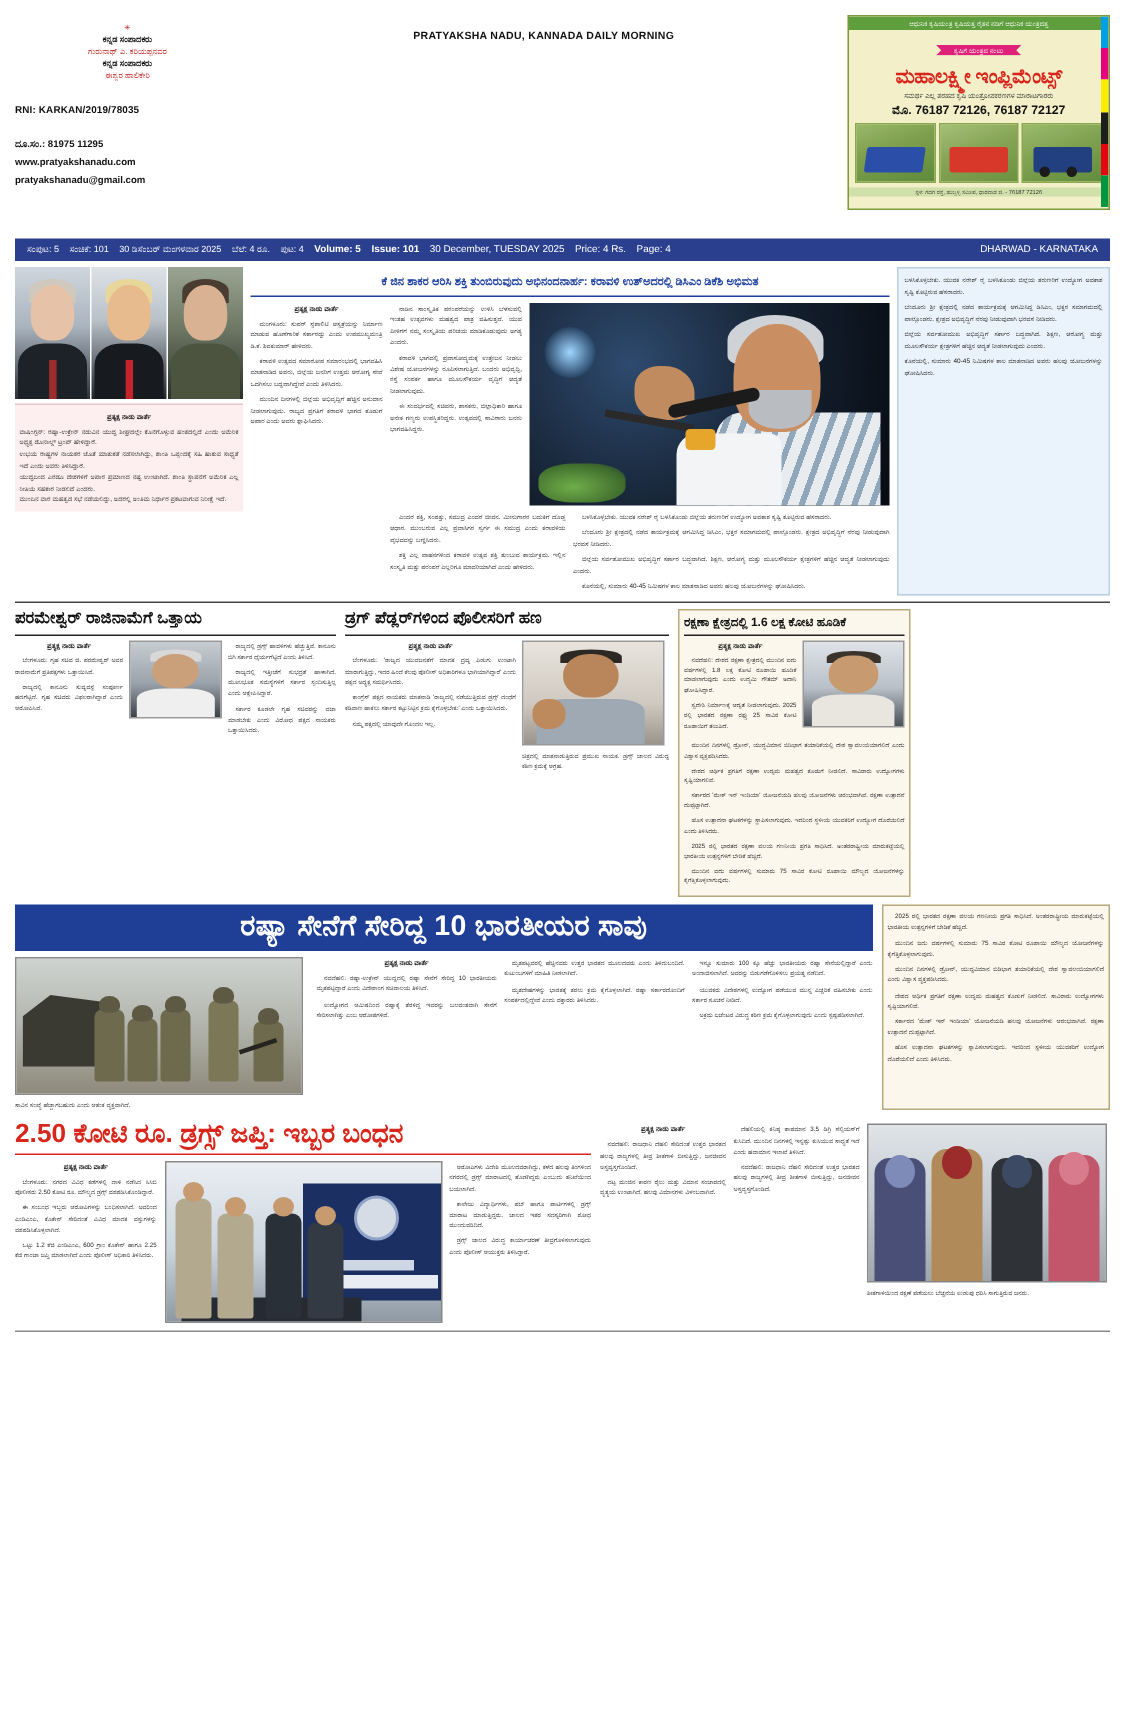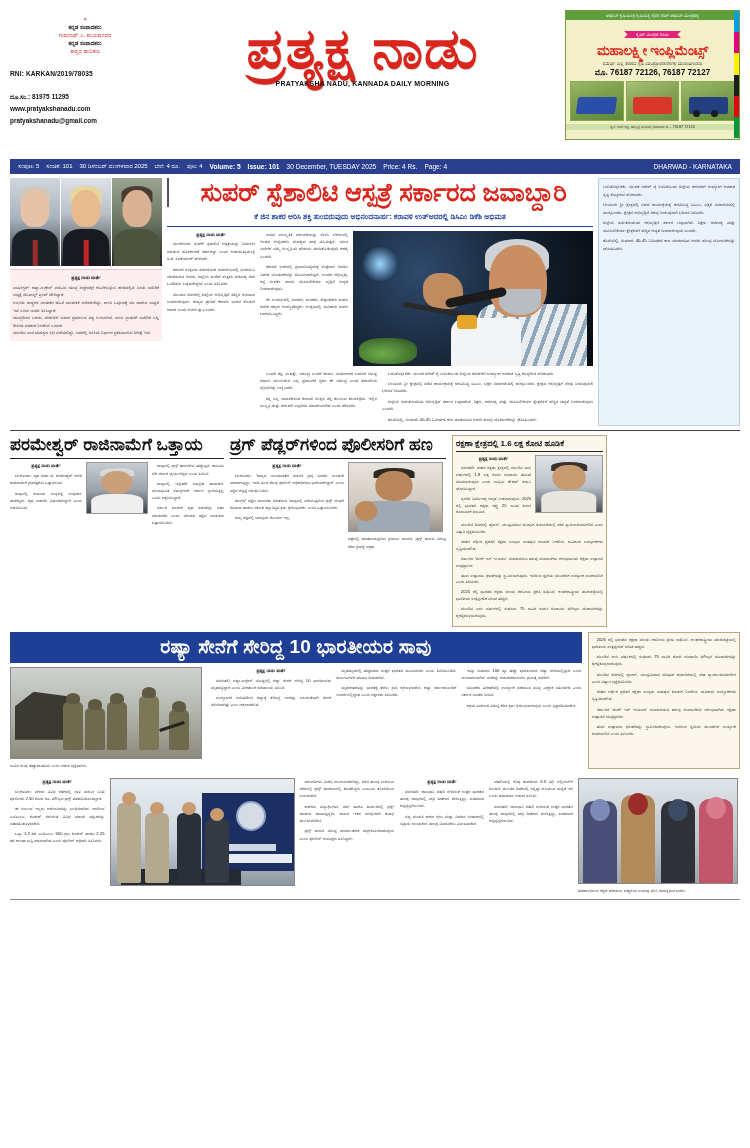--- a/index.html
+++ b/index.html
@@ -137,21 +137,21 @@
     width: 160px; background: #eaf3fb; border: 1px solid #b9cfe2;
     padding: 4px 4px; font-size: 4.3px; line-height: 1.75; color: #1a1a1a; text-align: justify;
   }
   .bluebox p { margin-bottom: 3px; }
 
   
   .rule-thin { border-top: 1px solid #444; margin: 4px 0 0; }
   .row2 { display: flex; gap: 6px; margin-top: 4px; }
   .sec { position: relative; }
   .sec-head {
-    font-size: 17px; font-weight: bold; color: #111; line-height: 1.2;
+    font-size: 11px; font-weight: bold; color: #111; line-height: 1.2;
     border-bottom: 1.2px solid #222; padding-bottom: 3px;
   }
   .sec-head.sm { font-size: 8px; }
   .sec2 { width: 214px; }
   .sec3 { width: 216px; }
   .sec4 { width: 155px; border: 1px solid #b9a97c; background: #fbf7ec; padding: 3px; }
   .r2body { display: flex; gap: 4px; margin-top: 3px; }
   .mini-photo { position: relative; overflow: hidden; border: 1px solid #999; }
   .mp1 { width: 62px; height: 52px; background: linear-gradient(180deg,#c7ccd2 0%,#9aa2ab 55%,#3c4249 100%); }
   .mp1 .f { position: absolute; left: 50%; transform: translateX(-50%); top: 8px; width: 52%; height: 46%; background: #caa07a; border-radius: 48%; }
@@ -244,21 +244,20 @@
       </div>
       <div class="rni">RNI: KARKAN/2019/78035</div>
       <div class="contact">
         <div>ದೂ.ಸಂ.: 81975 11295</div>
         <div>www.pratyakshanadu.com</div>
         <div>pratyakshanadu@gmail.com</div>
       </div>
     </div>
 
     <div class="mast-center">
-      <div class="logo-k">ಪ್ರತ್ಯಕ್ಷ ನಾಡು</div>
       <div class="logo-sub2">PRATYAKSHA NADU, KANNADA DAILY MORNING</div>
     </div>
 
     <div class="mast-ad">
       <div class="ad-top">ಆಧುನಿಕ ಕೃಷಿಯಂತ್ರ ಕೃಷಿಯತ್ತ ರೈತನ ನಡಿಗೆ ಆಧುನಿಕ ಯಂತ್ರದತ್ತ</div>
       <div class="ad-ribbon">
         <span>ಕೃಷಿಗೆ ಯಂತ್ರದ ನಂಟು</span>
       </div>
       <div class="ad-title">ಮಹಾಲಕ್ಷ್ಮೀ ಇಂಪ್ಲಿಮೆಂಟ್ಸ್</div>
       <div class="ad-line">ಸಮರ್ಥ ಎಲ್ಲ ತರಹದ ಕೃಷಿ ಯಂತ್ರೋಪಕರಣಗಳ ಮಾರಾಟಗಾರರು</div>
@@ -328,21 +327,20 @@
       <div class="pinkbox">
         <div class="byline">ಪ್ರತ್ಯಕ್ಷ ನಾಡು ವಾರ್ತೆ</div>
         <p>ವಾಷಿಂಗ್ಟನ್: ರಷ್ಯಾ-ಉಕ್ರೇನ್ ನಡುವಿನ ಯುದ್ಧ ಶೀಘ್ರದಲ್ಲೇ ಕೊನೆಗೊಳ್ಳುವ ಹಂತದಲ್ಲಿದೆ ಎಂದು ಅಮೆರಿಕ ಅಧ್ಯಕ್ಷ ಡೊನಾಲ್ಡ್ ಟ್ರಂಪ್ ಹೇಳಿದ್ದಾರೆ.</p>
         <p>ಉಭಯ ರಾಷ್ಟ್ರಗಳ ನಾಯಕರ ಜೊತೆ ಮಾತುಕತೆ ನಡೆಸಲಾಗಿದ್ದು, ಶಾಂತಿ ಒಪ್ಪಂದಕ್ಕೆ ಸಹಿ ಹಾಕುವ ಸಾಧ್ಯತೆ ಇದೆ ಎಂದು ಅವರು ತಿಳಿಸಿದ್ದಾರೆ.</p>
         <p>ಯುದ್ಧದಿಂದ ಎರಡೂ ದೇಶಗಳಿಗೆ ಅಪಾರ ಪ್ರಮಾಣದ ನಷ್ಟ ಉಂಟಾಗಿದೆ. ಶಾಂತಿ ಸ್ಥಾಪನೆಗೆ ಅಮೆರಿಕ ಎಲ್ಲ ರೀತಿಯ ಸಹಕಾರ ನೀಡಲಿದೆ ಎಂದರು.</p>
         <p>ಮುಂದಿನ ವಾರ ಮಹತ್ವದ ಸಭೆ ನಡೆಯಲಿದ್ದು, ಅದರಲ್ಲಿ ಅಂತಿಮ ನಿರ್ಧಾರ ಪ್ರಕಟವಾಗುವ ನಿರೀಕ್ಷೆ ಇದೆ.</p>
       </div>
     </div>
 
     <div class="lead-main">
-      <div class="headline">ಸುಪರ್ ಸ್ಪೆಶಾಲಿಟಿ ಆಸ್ಪತ್ರೆ ಸರ್ಕಾರದ ಜವಾಬ್ದಾರಿ</div>
       <div class="subhead">ಕೆ ಜಿನ ಶಾಕರ ಆರಿಸಿ ಶಕ್ತಿ ತುಂಬಿರುವುದು ಅಭಿನಂದನಾರ್ಹ: ಕರಾವಳಿ ಉತ್ಅದರಲ್ಲಿ ಡಿಸಿಎಂ ಡಿಕೆಶಿ ಅಭಿಮತ</div>
 
       <div class="lead-body">
         <div class="lc col-a">
           <div class="byline">ಪ್ರತ್ಯಕ್ಷ ನಾಡು ವಾರ್ತೆ</div>
           <p>ಮಂಗಳೂರು: ಸುಪರ್ ಸ್ಪೆಶಾಲಿಟಿ ಆಸ್ಪತ್ರೆಯನ್ನು ನಿರ್ಮಾಣ ಮಾಡುವ ಹೊಣೆಗಾರಿಕೆ ಸರ್ಕಾರದ್ದು ಎಂದು ಉಪಮುಖ್ಯಮಂತ್ರಿ ಡಿ.ಕೆ. ಶಿವಕುಮಾರ್ ಹೇಳಿದರು.</p>
           <p>ಕರಾವಳಿ ಉತ್ಸವದ ಸಮಾರೋಪ ಸಮಾರಂಭದಲ್ಲಿ ಭಾಗವಹಿಸಿ ಮಾತನಾಡಿದ ಅವರು, ಜಿಲ್ಲೆಯ ಜನರಿಗೆ ಉತ್ತಮ ಆರೋಗ್ಯ ಸೇವೆ ಒದಗಿಸಲು ಬದ್ಧವಾಗಿದ್ದೇವೆ ಎಂದು ತಿಳಿಸಿದರು.</p>
           <p>ಮುಂದಿನ ದಿನಗಳಲ್ಲಿ ಜಿಲ್ಲೆಯ ಅಭಿವೃದ್ಧಿಗೆ ಹೆಚ್ಚಿನ ಅನುದಾನ ನೀಡಲಾಗುವುದು. ರಾಜ್ಯದ ಪ್ರಗತಿಗೆ ಕರಾವಳಿ ಭಾಗದ ಕೊಡುಗೆ ಅಪಾರ ಎಂದು ಅವರು ಶ್ಲಾಘಿಸಿದರು.</p>
         </div>
 
@@ -503,20 +501,21 @@
         <p>ದೇಶದ ಆರ್ಥಿಕ ಪ್ರಗತಿಗೆ ರಕ್ಷಣಾ ಉದ್ಯಮ ಮಹತ್ವದ ಕೊಡುಗೆ ನೀಡಲಿದೆ. ಸಾವಿರಾರು ಉದ್ಯೋಗಗಳು ಸೃಷ್ಟಿಯಾಗಲಿವೆ.</p>
         <p>ಸರ್ಕಾರದ 'ಮೇಕ್ ಇನ್ ಇಂಡಿಯಾ' ಯೋಜನೆಯಡಿ ಹಲವು ಯೋಜನೆಗಳು ಆರಂಭವಾಗಿವೆ. ರಕ್ಷಣಾ ಉತ್ಪಾದನೆ ದುಪ್ಪಟ್ಟಾಗಿದೆ.</p>
         <p>ಹೊಸ ಉತ್ಪಾದನಾ ಘಟಕಗಳನ್ನು ಸ್ಥಾಪಿಸಲಾಗುವುದು. ಇದರಿಂದ ಸ್ಥಳೀಯ ಯುವಕರಿಗೆ ಉದ್ಯೋಗ ದೊರೆಯಲಿದೆ ಎಂದು ತಿಳಿಸಿದರು.</p>
       </div>
     </div>
   </div>
 
   <div class="row4">
 
     <div class="sec5">
+      <div class="head-red">2.50 ಕೋಟಿ ರೂ. ಡ್ರಗ್ಸ್ ಜಪ್ತಿ: ಇಬ್ಬರ ಬಂಧನ</div>
       <div class="r4body">
         <div class="tc" style="width:98px">
           <div class="byline">ಪ್ರತ್ಯಕ್ಷ ನಾಡು ವಾರ್ತೆ</div>
           <p>ಬೆಂಗಳೂರು: ನಗರದ ವಿವಿಧ ಕಡೆಗಳಲ್ಲಿ ದಾಳಿ ನಡೆಸಿದ ಸಿಸಿಬಿ ಪೊಲೀಸರು 2.50 ಕೋಟಿ ರೂ. ಮೌಲ್ಯದ ಡ್ರಗ್ಸ್ ವಶಪಡಿಸಿಕೊಂಡಿದ್ದಾರೆ.</p>
           <p>ಈ ಸಂಬಂಧ ಇಬ್ಬರು ಆರೋಪಿಗಳನ್ನು ಬಂಧಿಸಲಾಗಿದೆ. ಅವರಿಂದ ಎಂಡಿಎಂಎ, ಕೊಕೇನ್ ಸೇರಿದಂತೆ ವಿವಿಧ ಮಾದಕ ವಸ್ತುಗಳನ್ನು ವಶಪಡಿಸಿಕೊಳ್ಳಲಾಗಿದೆ.</p>
           <p>ಒಟ್ಟು 1.2 ಕೆಜಿ ಎಂಡಿಎಂಎ, 600 ಗ್ರಾಂ ಕೊಕೇನ್ ಹಾಗೂ 2.25 ಕೆಜಿ ಗಾಂಜಾ ಜಪ್ತಿ ಮಾಡಲಾಗಿದೆ ಎಂದು ಪೊಲೀಸ್ ಅಧಿಕಾರಿ ತಿಳಿಸಿದರು.</p>
         </div>
         <div class="police">
           <div class="board">
               <div class="logo"></div>

